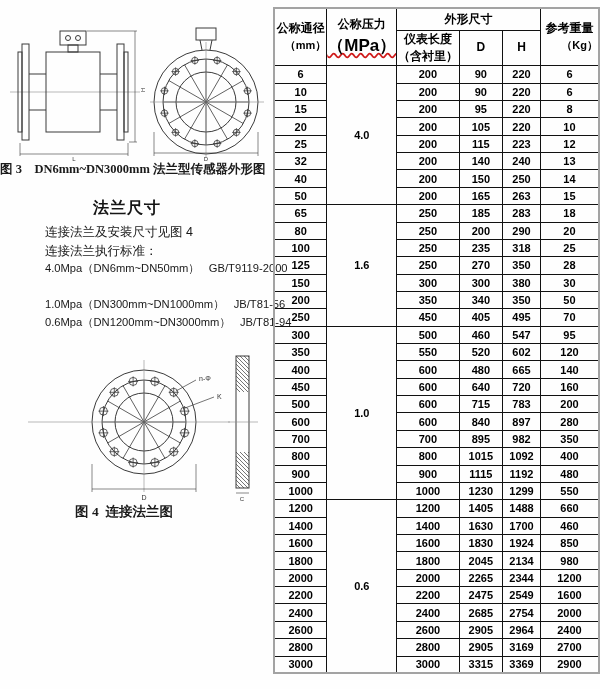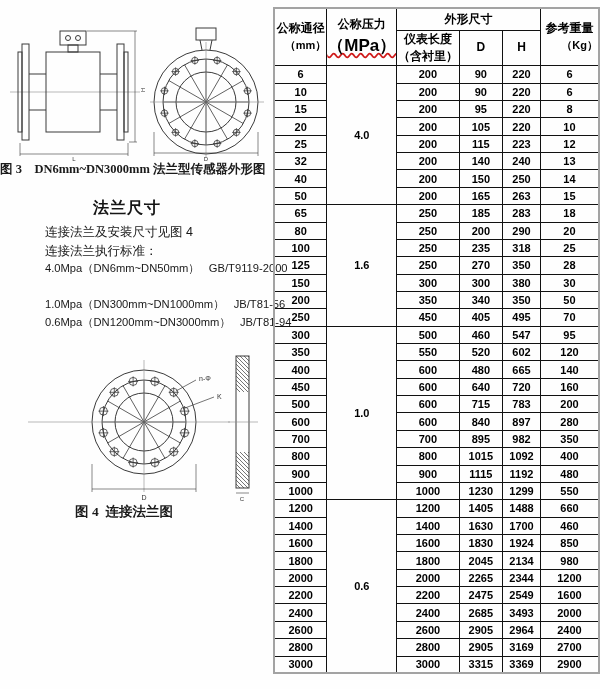--- a/index.html
+++ b/index.html
@@ -502,21 +502,21 @@
           <td>2200</td>
           <td>2200</td>
           <td>2475</td>
           <td>2549</td>
           <td>1600</td>
         </tr>
         <tr>
           <td>2400</td>
           <td>2400</td>
           <td>2685</td>
-          <td>3493</td>
+          <td>2754</td>
           <td>2000</td>
         </tr>
         <tr>
           <td>2600</td>
           <td>2600</td>
           <td>2905</td>
           <td>2964</td>
           <td>2400</td>
         </tr>
         <tr>

